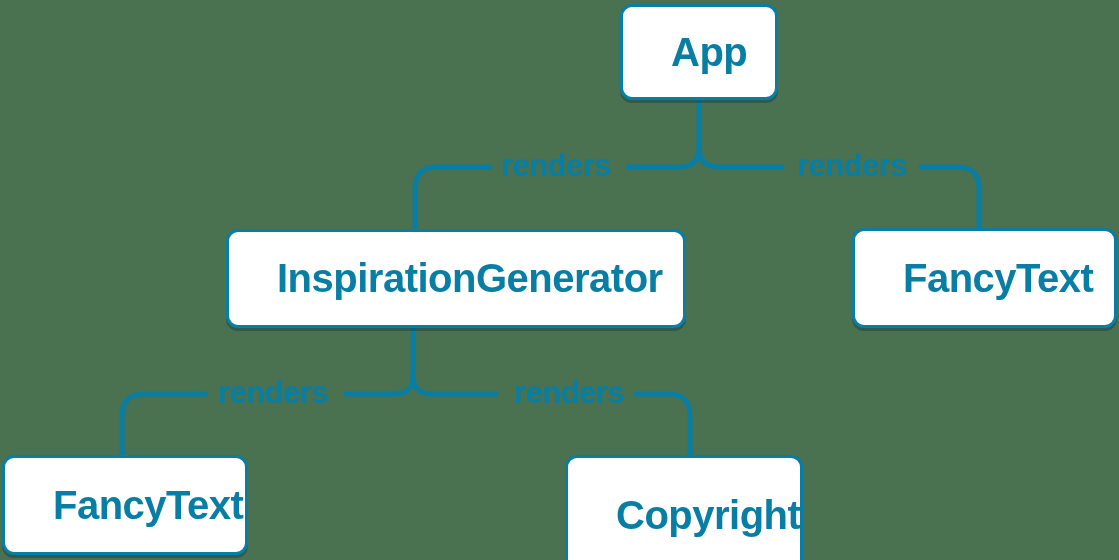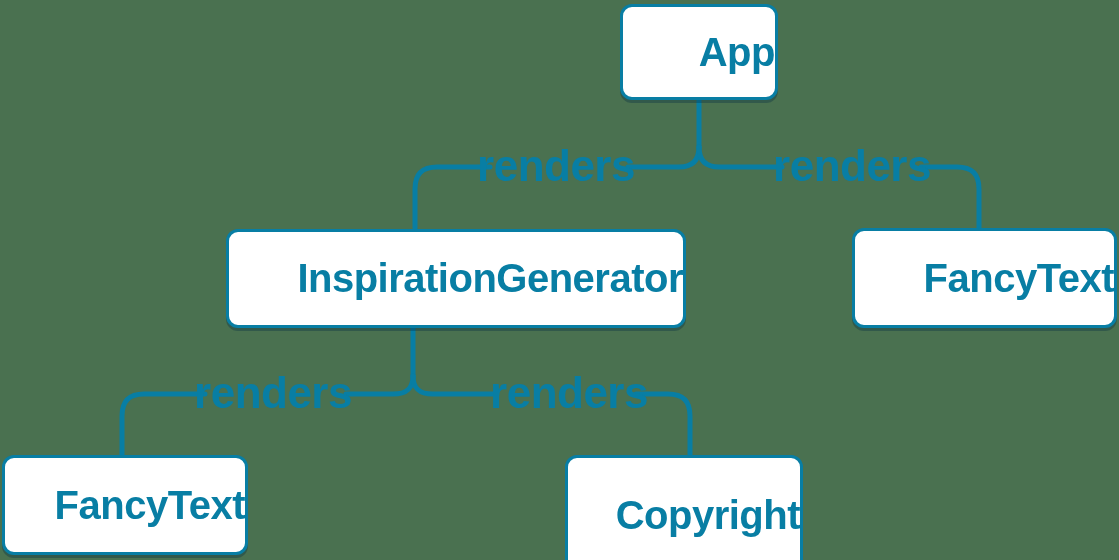--- a/index.html
+++ b/index.html
@@ -27,21 +27,21 @@
   }
 
   .node {
     position: absolute;
     background: var(--node-fill, #ffffff);
     border: 3px solid var(--accent, #087ea4);
     border-radius: 12px;
     box-shadow: 0 3px 0 rgba(5, 45, 65, 0.35);
     display: flex;
     align-items: center;
-    justify-content: flex-end;
+    justify-content: flex-start;
     box-sizing: border-box;
     white-space: nowrap;
     padding-left: 48px;
   }
   .node .node-label {
     color: var(--accent, #087ea4);
     font-size: 40px;
     font-weight: 600;
     letter-spacing: -0.5px;
   }
@@ -49,21 +49,21 @@
   .node-app            { left: 620px; top: 4px;   width: 158px; height: 96px;  }
   .node-insp-gen       { left: 196px; top: 229px; width: 460px; height: 99px; margin-left: 30px;  }
   .node-fancy-right    { left: 852px; top: 228px; width: 265px; height: 100px; }
   .node-fancy-left     { left: 2px;   top: 455px; width: 246px; height: 100px; }
   .node-copyright      { left: 565px; top: 455px; width: 238px; height: 121px; }
 
   .edge-label {
     position: absolute;
     transform: translate(-50%, -50%);
     color: var(--accent, #087ea4);
-    font-size: 44px;
+    font-size: 31px;
     font-weight: 700;
     letter-spacing: -0.5px;
     white-space: nowrap;
     text-align: center;
   }
   .edge-label-1 { left: 556px; top: 166px; }
   .edge-label-2 { left: 852px; top: 166px; }
   .edge-label-3 { left: 273px; top: 393px; }
   .edge-label-4 { left: 569px; top: 393px; }
 </style>

